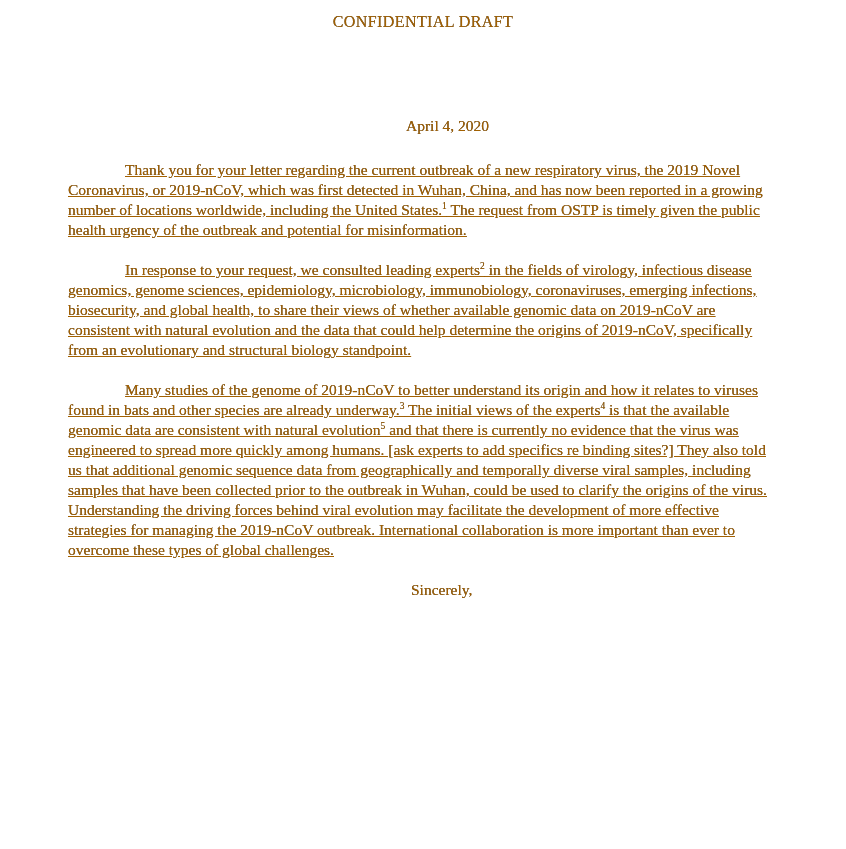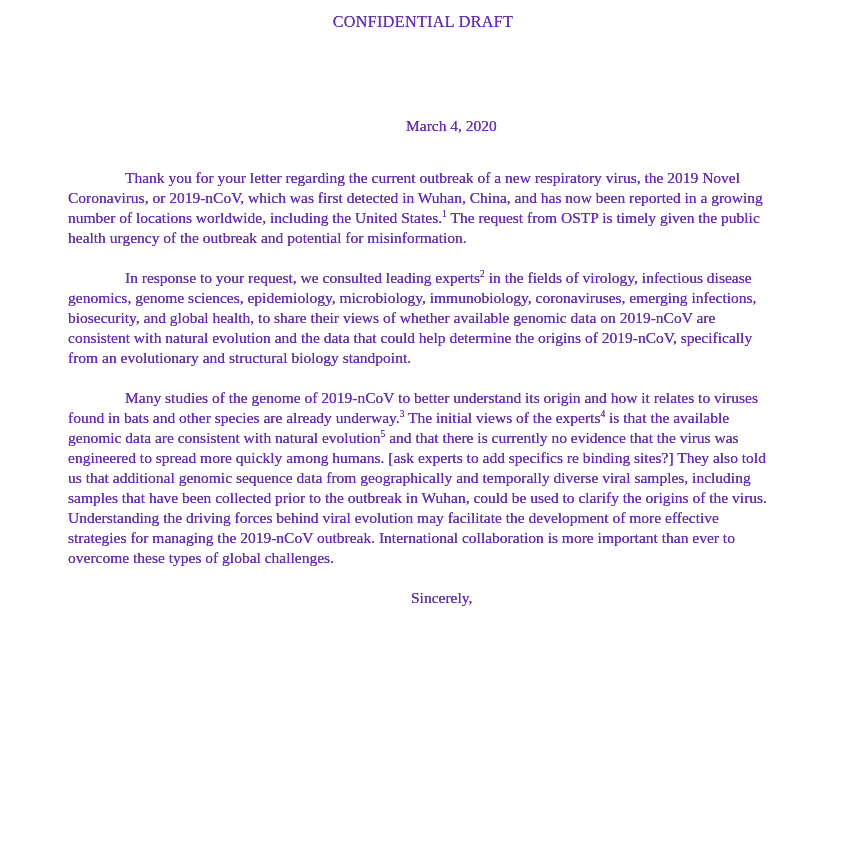--- a/index.html
+++ b/index.html
@@ -11,21 +11,21 @@
     width: 846px;
     height: 849px;
     overflow: hidden;
     font-family: "Liberation Serif", "DejaVu Serif", serif;
   }
   .page {
     box-sizing: border-box;
     width: 846px;
     height: 849px;
     padding: 12px 68px 0 68px;
-    color: #6d28d9;
+    color: #a16207;
     font-size: 15.5px;
     line-height: 20px;
     
     filter: blur(0.3px) contrast(1.05);
     text-shadow: 0 0 0.45px rgba(40,40,40,0.85);
     background: #fefefe;
   }
   .classification {
     text-align: center;
     font-size: 16px;
@@ -35,21 +35,22 @@
     margin-top: 84px;
     padding-left: 338px;
   }
   .address-line {
     margin-top: 23px;
   }
   .salutation-line {
     margin-top: 15px;
   }
   .paragraphs {
-    margin-top: 32px;
+    margin-top: 24px;
+    text-decoration: underline;
   }
   .paragraphs p {
     margin: 0 0 20px 0;
     text-indent: 57px;
     text-align: left;
   }
   sup.fn {
     font-size: 9.5px;
     line-height: 0;
     vertical-align: super;
@@ -58,21 +59,21 @@
     margin-top: 0;
     padding-left: 343px;
   }
 </style>
 </head>
 <body>
 
 <div class="page">
   <div class="classification">CONFIDENTIAL DRAFT</div>
 
-  <div class="date-line">March 4, 2020</div>
+  <div class="date-line">April 4, 2020</div>
 
 
 
   <div class="paragraphs">
       <p>Thank you for your letter regarding the current outbreak of a new respiratory virus, the 2019 Novel Coronavirus, or 2019-nCoV, which was first detected in Wuhan, China, and has now been reported in a growing number of locations worldwide, including the United States.<sup class="fn">1</sup> The request from OSTP is timely given the public health urgency of the outbreak and potential for misinformation.</p>
       <p>In response to your request, we consulted leading experts<sup class="fn">2</sup> in the fields of virology, infectious disease genomics, genome sciences, epidemiology, microbiology, immunobiology, coronaviruses, emerging infections, biosecurity, and global health, to share their views of whether available genomic data on 2019-nCoV are consistent with natural evolution and the data that could help determine the origins of 2019-nCoV, specifically from an evolutionary and structural biology standpoint.</p>
       <p>Many studies of the genome of 2019-nCoV to better understand its origin and how it relates to viruses found in bats and other species are already underway.<sup class="fn">3</sup> The initial views of the experts<sup class="fn">4</sup> is that the available genomic data are consistent with natural evolution<sup class="fn">5</sup> and that there is currently no evidence that the virus was engineered to spread more quickly among humans. [ask experts to add specifics re binding sites?] They also told us that additional genomic sequence data from geographically and temporally diverse viral samples, including samples that have been collected prior to the outbreak in Wuhan, could be used to clarify the origins of the virus. Understanding the driving forces behind viral evolution may facilitate the development of more effective strategies for managing the 2019-nCoV outbreak. International collaboration is more important than ever to overcome these types of global challenges.</p>
     </div>
 
   <div class="closing-line">Sincerely,</div>

